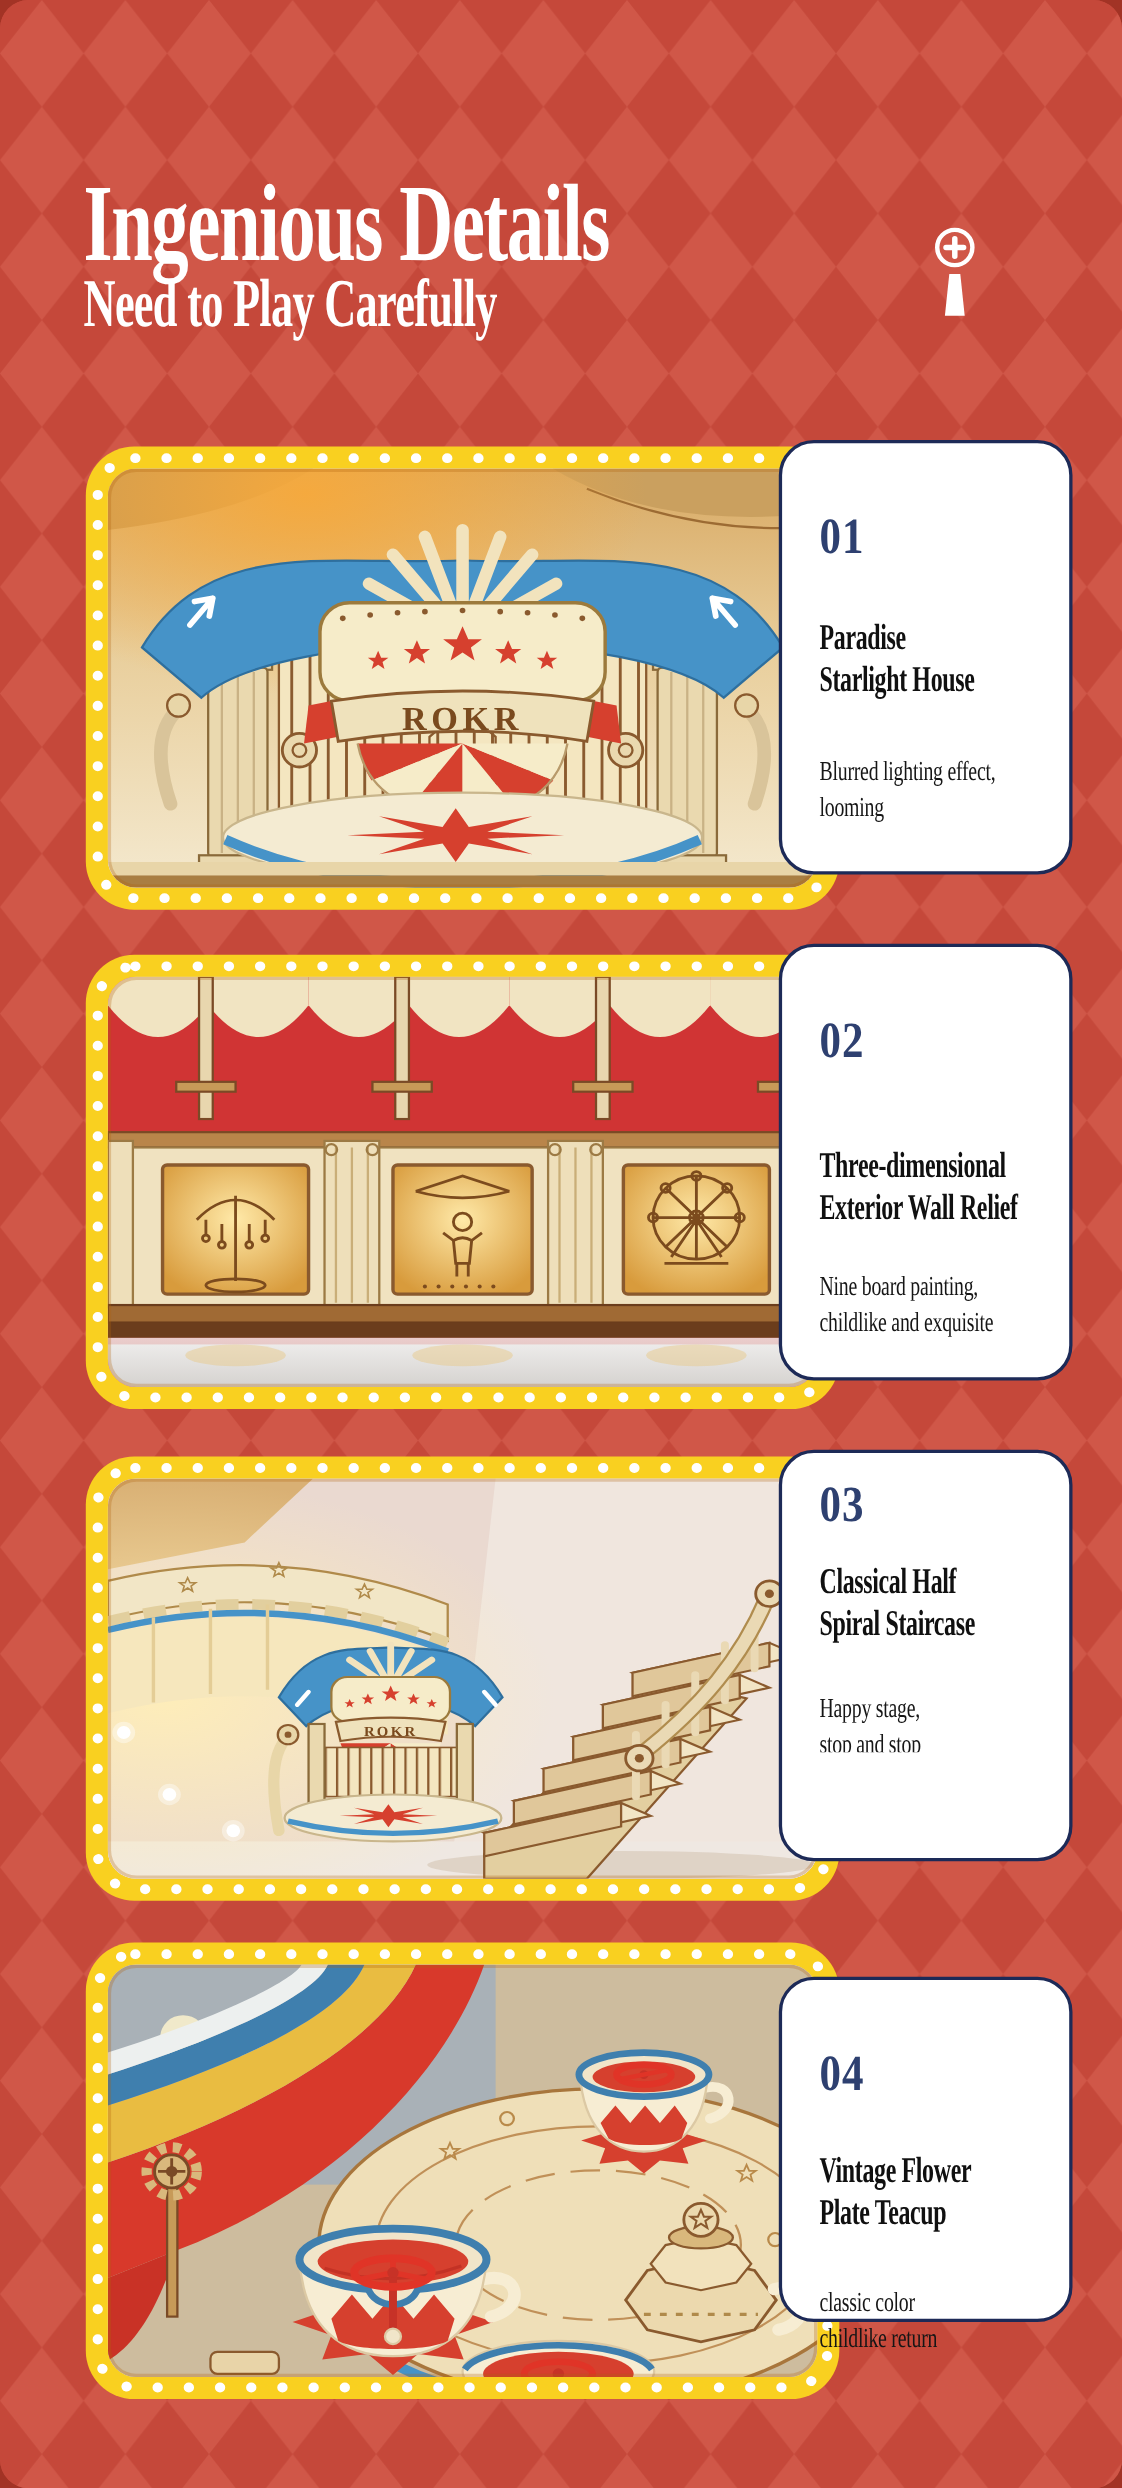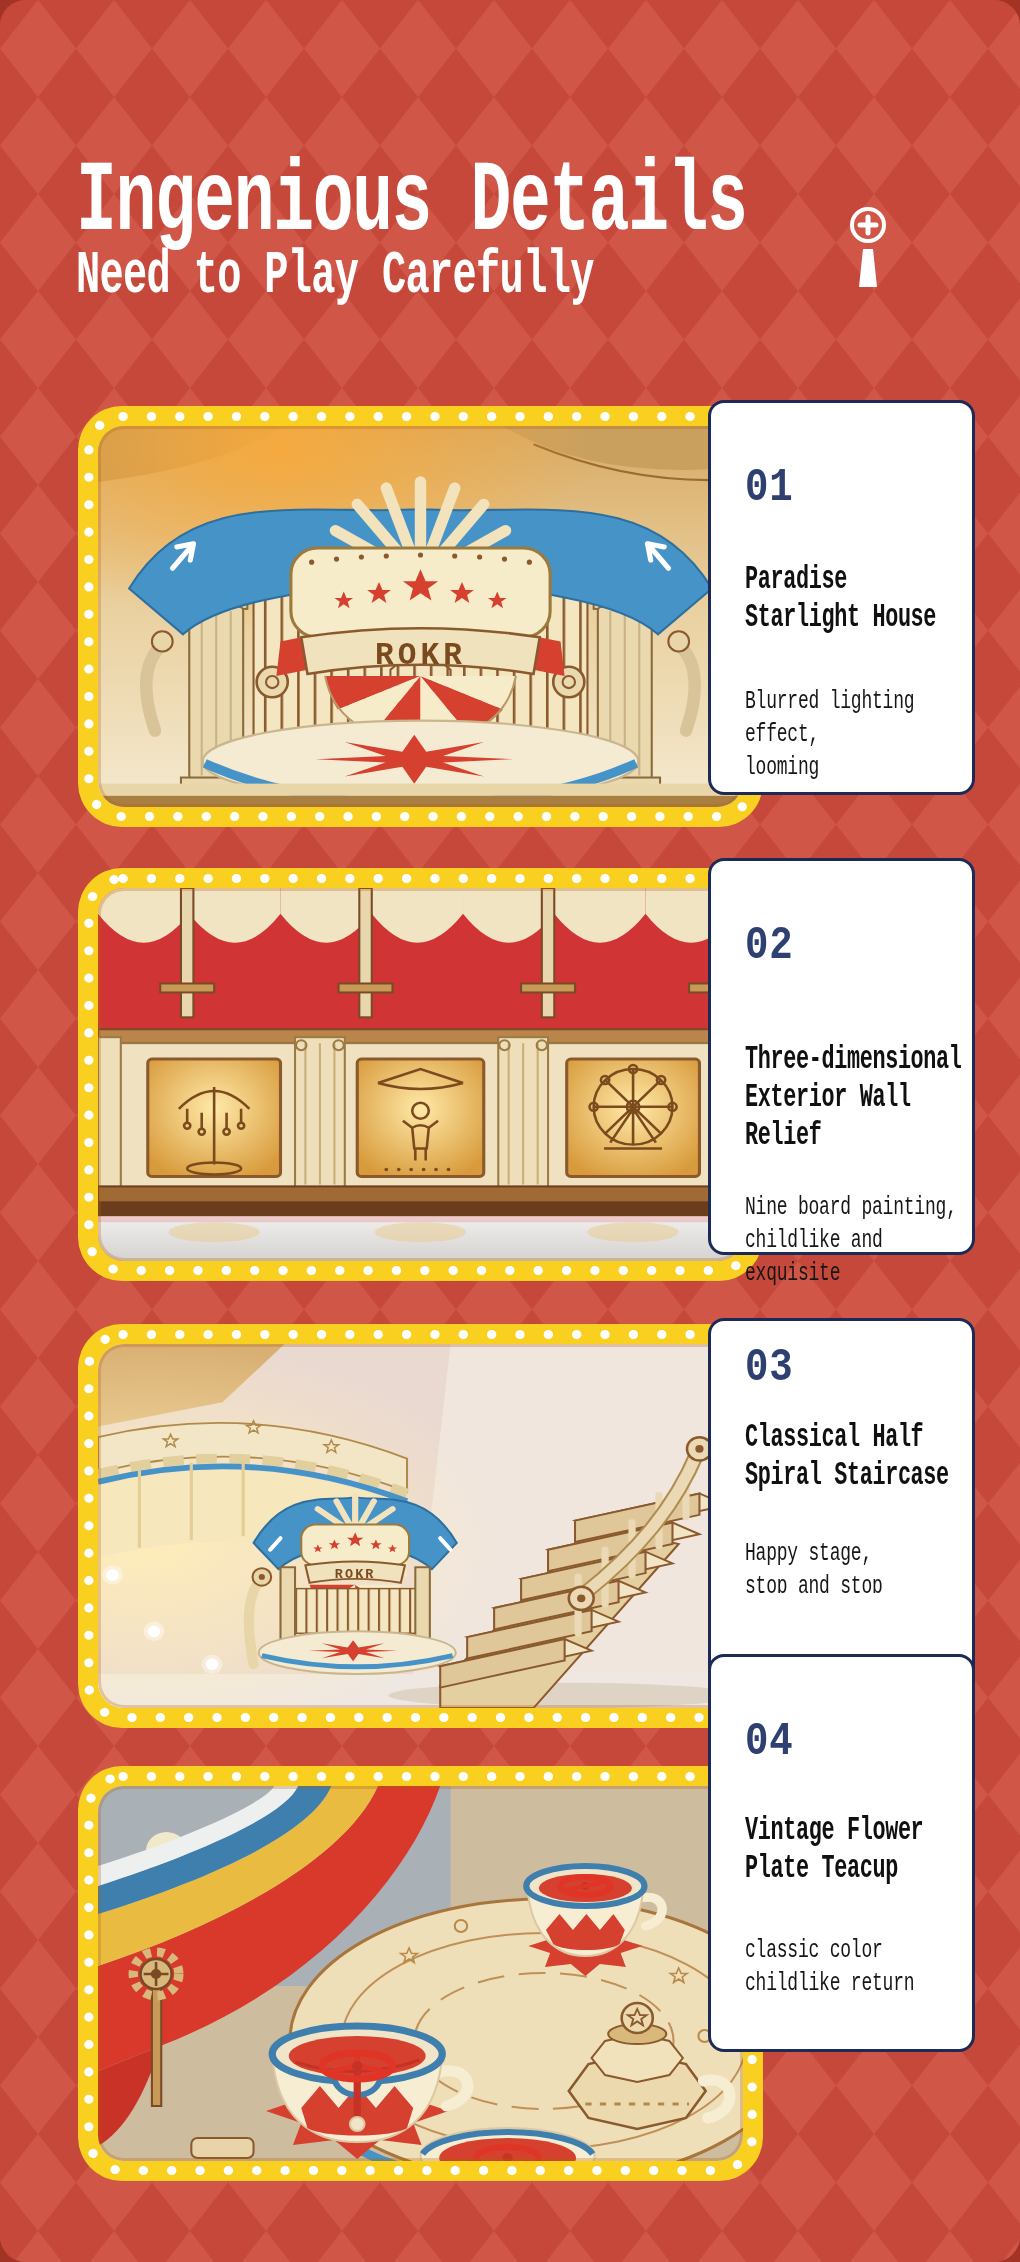--- a/index.html
+++ b/index.html
@@ -1,17 +1,17 @@
 <!DOCTYPE html>
 <html><head>
 <meta charset="utf-8">
 <style>
   html,body{margin:0;padding:0;background:#7e241b;}
   .stage{position:relative;width:1020px;height:2262px;background:#a23325;overflow:hidden;
-         font-family:Liberation Mono, monospace;}
+         font-family:Liberation Serif, serif;}
   .page{position:absolute;inset:0;border-radius:26px;overflow:hidden;background:#c5483a;}
   .bgpattern{position:absolute;inset:0;width:100%;height:100%;display:block;}
 
   
   .htitle{position:absolute;left:76px;top:86px;font-size:100px;line-height:100px;font-weight:bold;
           color:#fff;letter-spacing:-2px;transform:scaleX(.68);transform-origin:0 0;white-space:nowrap;}
   .hsub{position:absolute;left:76px;top:194px;font-size:62px;line-height:62px;font-weight:bold;
         color:#fff;letter-spacing:-1px;transform:scaleX(.65);transform-origin:0 0;white-space:nowrap;}
   .mag{position:absolute;left:845px;top:205px;width:46px;height:86px;cursor:pointer;}
 
@@ -19,25 +19,25 @@
   .frame{position:absolute;left:38px;width:662px;background:#f9d020;border-radius:44px;padding-left:23px;}
   .f1{top:390px;height:421px}.f2{top:852px;height:413px}.f3{top:1308px;height:404px}.f4{top:1750px;height:415px}
   .photo{position:absolute;inset:20px;border-radius:26px;overflow:hidden;background:#e9d9b8;cursor:pointer;}
   .photo svg{position:absolute;inset:0;width:100%;height:100%;display:block;}
   .photo::after{content:"";position:absolute;inset:0;border-radius:26px;
                 box-shadow:inset 0 0 0 3px rgba(176,96,10,.28);pointer-events:none;}
   .dots{position:absolute;inset:0;width:100%;height:100%;pointer-events:none;}
 
   
   .card{position:absolute;left:708px;width:267px;background:#fff;border:3px solid #1d2a57;
-        border-radius:16px;box-sizing:border-box;padding:62px 18px 0 34px;}
+        border-radius:32px;box-sizing:border-box;padding:62px 18px 0 34px;}
   .c1{top:400px;height:395px}
   .c2{top:858px;height:397px}
   .c3{top:1318px;height:374px;padding-top:24px}
-  .c4{top:1654px;height:398px}
+  .c4{top:1797px;height:314px}
   .num{font-size:46px;line-height:46px;font-weight:bold;color:#2e4070;letter-spacing:1px;
        transform:scaleX(.85);transform-origin:0 0;}
   .ctitle{margin:50px 0 0;font-size:33px;line-height:38px;font-weight:bold;color:#101010;
           letter-spacing:-.5px;white-space:pre-line;width:360px;
           transform:scaleX(.66);transform-origin:0 0;}
   .c2 .ctitle{margin-top:72px}
   .c3 .ctitle{margin-top:28px}
   .c4 .ctitle{margin-top:47px}
   .cdesc{margin:48px 0 0;font-size:25px;line-height:33px;color:#161616;letter-spacing:-.3px;
          white-space:pre-line;width:320px;transform:scaleX(.72);transform-origin:0 0;}

